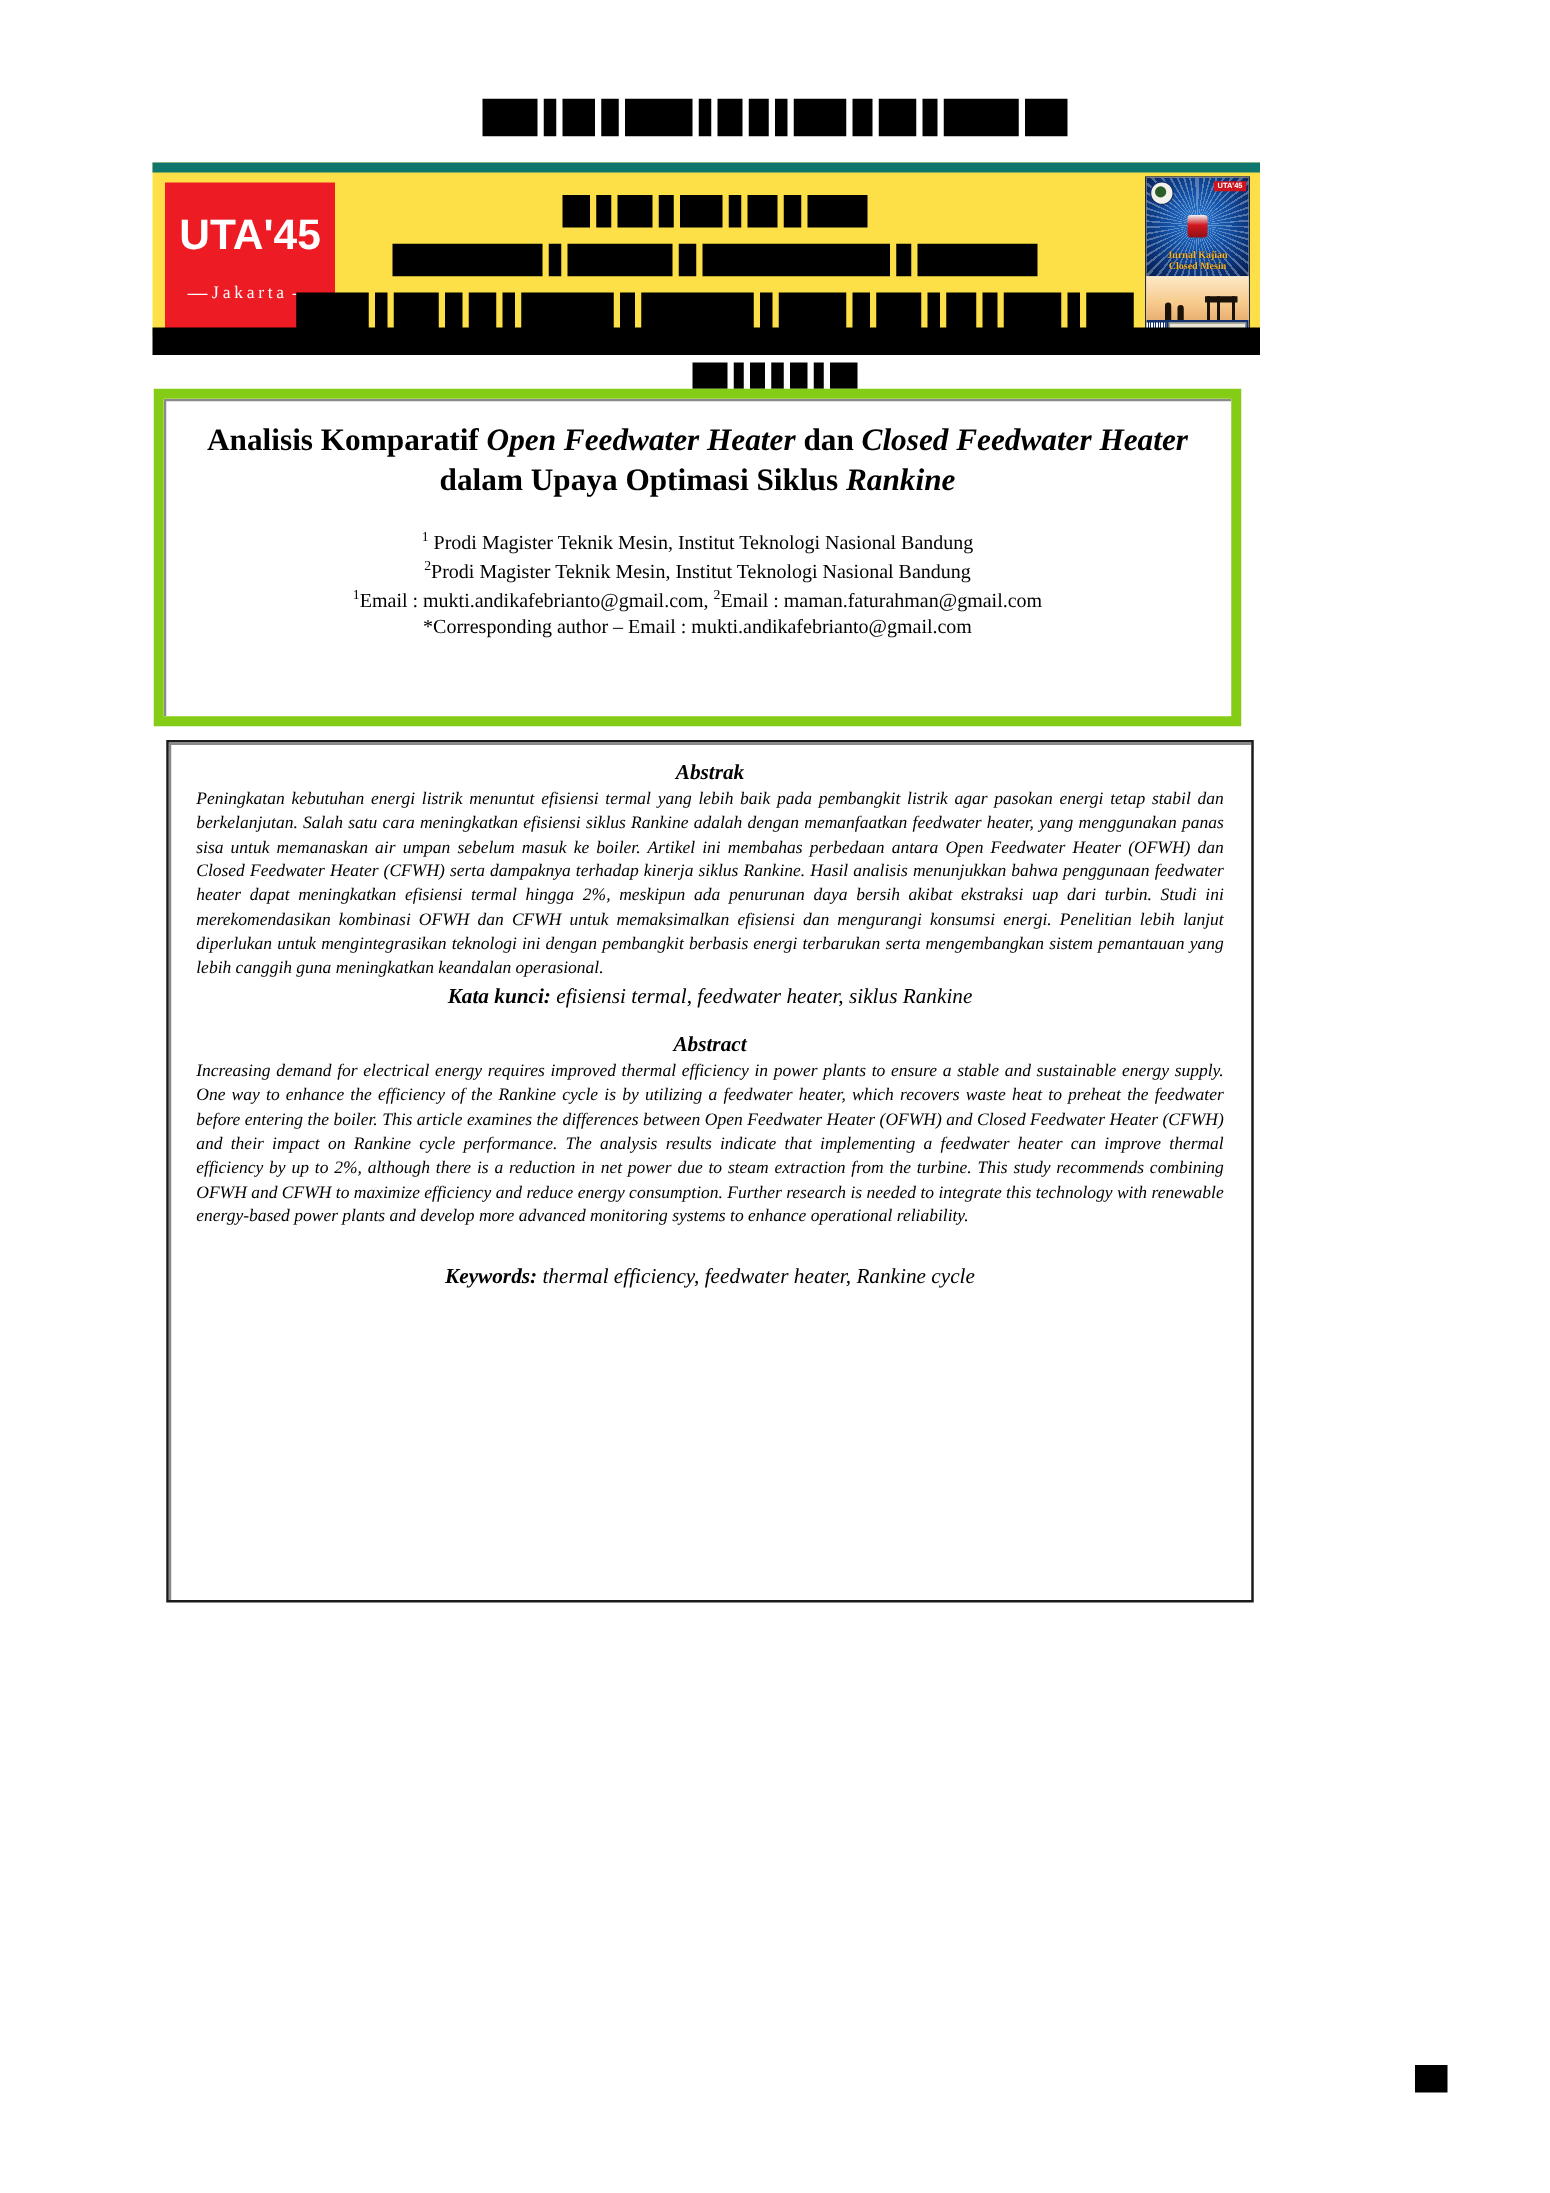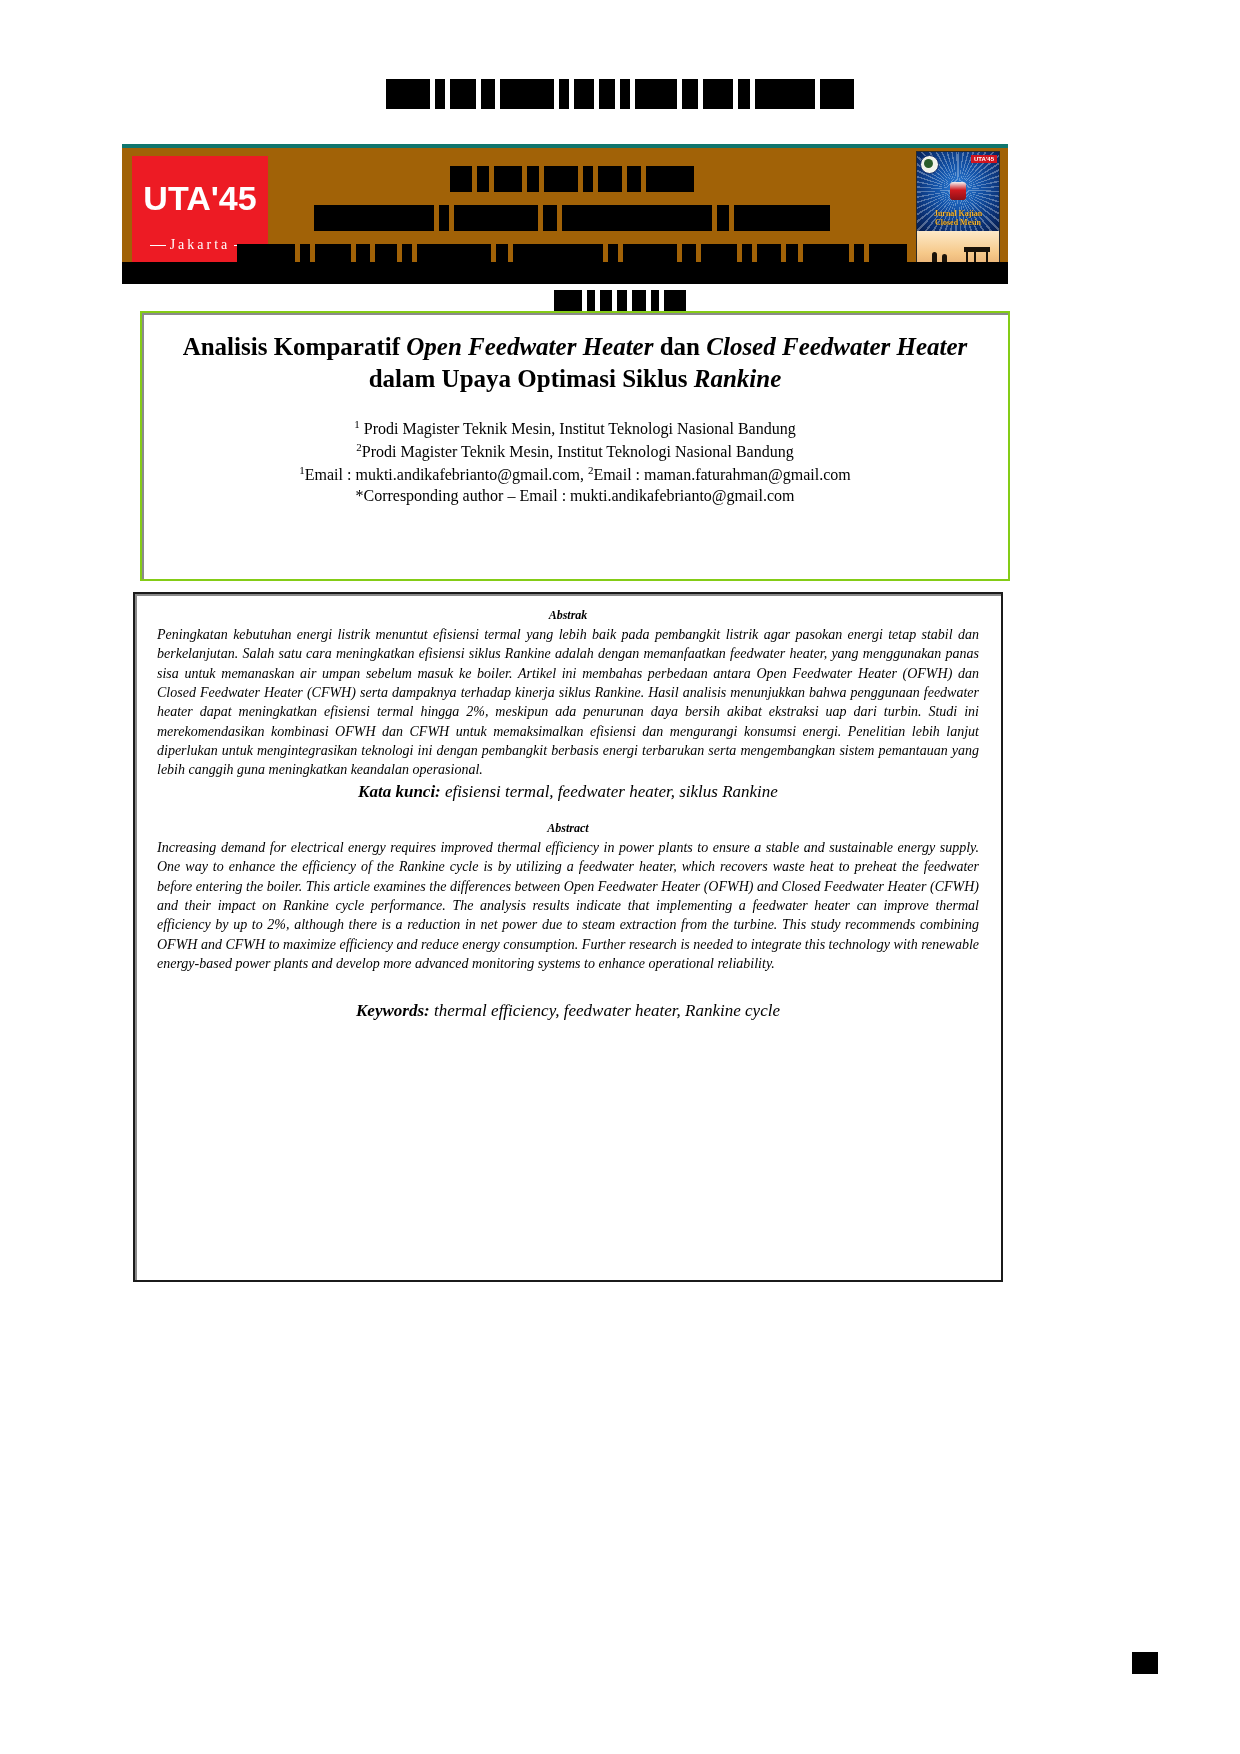--- a/index.html
+++ b/index.html
@@ -43,26 +43,26 @@
     right: 0;
     top: 78px;
     height: 32px;
   }
   #masthead-line .redact-row { height: 32px; }
 
   
   #header-banner {
     position: absolute;
     left: 122px;
-    top: 144px;
+    top: 130px;
     width: 886px;
     height: 138px;
-    border-top: 4px solid #0f766e;
+    border-top: 8px solid #0f766e;
     border-bottom: 0;
-    background: #a16207;
+    background: #fde047;
     box-sizing: border-box;
   }
   #header-strip-bottom {
     position: absolute;
     left: 122px;
     top: 262px;
     width: 886px;
     height: 22px;
     background: #000000;
   }
@@ -274,25 +274,25 @@
     left: 0;
     right: 0;
     top: 290px;
     height: 22px;
   }
   #section-tag .redact-row { height: 22px; }
 
   
   #title-box {
     position: absolute;
-    left: 140px;
+    left: 123px;
     top: 311px;
     width: 870px;
     height: 270px;
-    border: 2px solid #84cc16;
+    border: 8px solid #84cc16;
     box-shadow: 2px 2px 0 #8a8a8a inset;
     box-sizing: border-box;
     background: #ffffff;
     padding: 18px 30px 10px 30px;
   }
   #paper-title {
     text-align: center;
     font-size: 25px;
     font-weight: bold;
     line-height: 1.28;
@@ -325,21 +325,21 @@
     border: 2px solid #1b1b1b;
     box-shadow: 2px 2px 0 #8a8a8a inset;
     box-sizing: border-box;
     background: #ffffff;
     padding: 14px 22px 12px 22px;
   }
   .abs-head {
     text-align: center;
     font-style: italic;
     font-weight: bold;
-    font-size: 12px;
+    font-size: 17px;
     margin: 0 0 2px 0;
   }
   .abs-body {
     text-align: justify;
     font-style: italic;
     font-size: 14px;
     line-height: 1.38;
     margin: 0;
     hyphens: none;
   }

